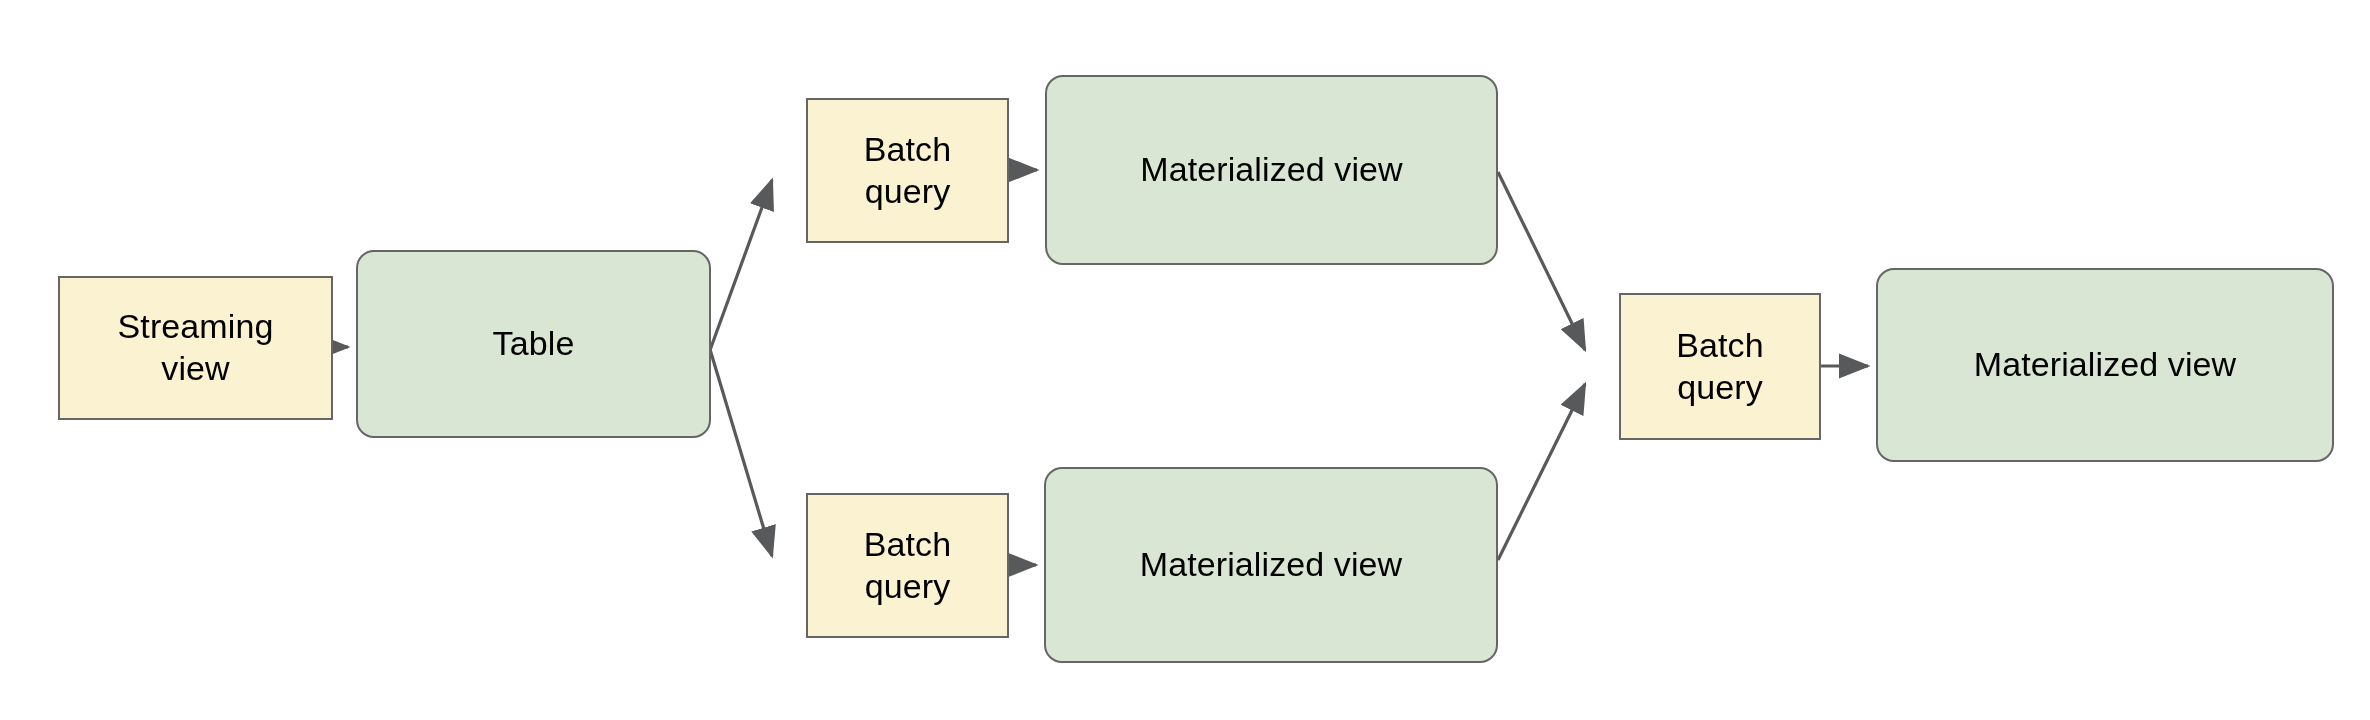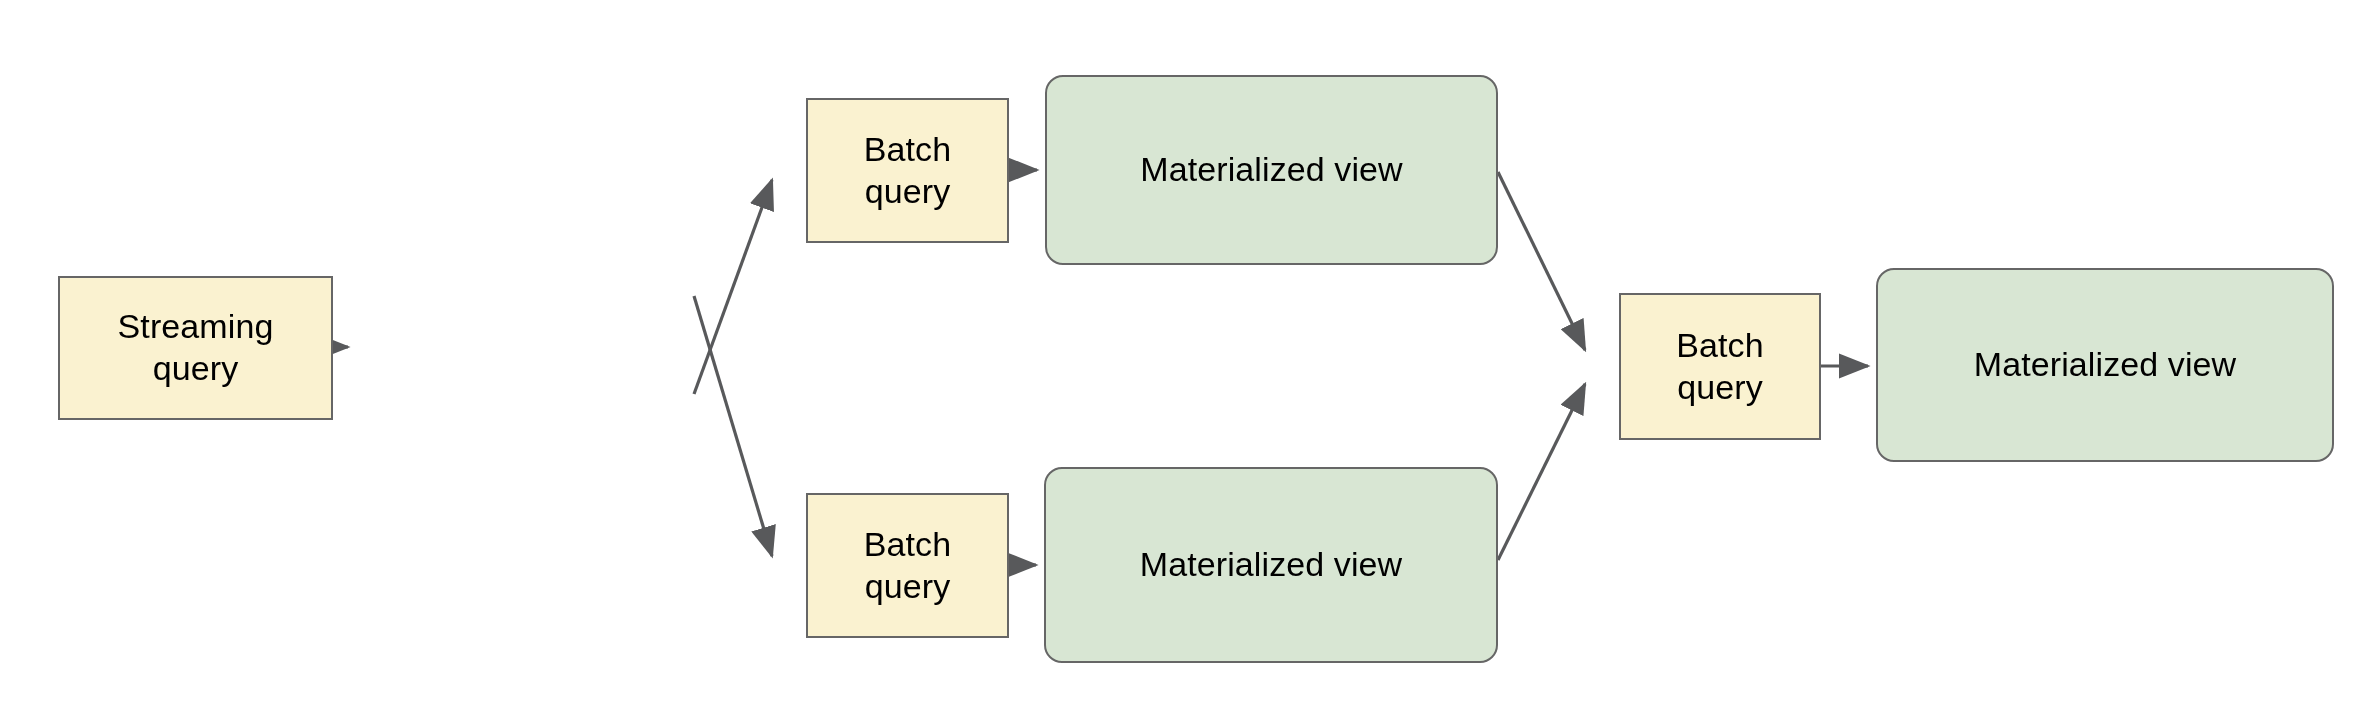--- a/index.html
+++ b/index.html
@@ -74,23 +74,26 @@
         <polyline points="983,170 1037,170" stroke="#58595b" stroke-width="3.2" fill="none" stroke-linecap="butt" marker-end="url(#arrowhead)"></polyline>
         <polyline points="983,565 1036,565" stroke="#58595b" stroke-width="3.2" fill="none" stroke-linecap="butt" marker-end="url(#arrowhead)"></polyline>
         <polyline points="1498,172 1585,350" stroke="#58595b" stroke-width="3.2" fill="none" stroke-linecap="butt" marker-end="url(#arrowhead)"></polyline>
         <polyline points="1498,560 1585,384" stroke="#58595b" stroke-width="3.2" fill="none" stroke-linecap="butt" marker-end="url(#arrowhead)"></polyline>
         <polyline points="1795,366 1868,366" stroke="#58595b" stroke-width="3.2" fill="none" stroke-linecap="butt" marker-end="url(#arrowhead)"></polyline>
       </g>
   </svg>
 
   <div class="node query" style="left: 32px; top: 276px; width: 275px; height: 144px; background: rgb(250, 242, 208); border-color: rgb(102, 102, 102); color: rgb(0, 0, 0); border-radius: 0px;">
     <span class="label">Streaming
-query</span>
+view</span>
   </div>
 
+  <div class="node view" style="left: 356px; top: 250px; width: 355px; height: 188px; background: rgb(216, 230, 211); border-color: rgb(102, 102, 102); color: rgb(0, 0, 0);">
+    <span class="label">Table</span>
+  </div>
 
   <div class="node query" style="left: 780px; top: 98px; width: 203px; height: 145px; background: rgb(250, 242, 208); border-color: rgb(102, 102, 102); color: rgb(0, 0, 0); border-radius: 0px;">
     <span class="label">Batch
 query</span>
   </div>
 
   <div class="node view" style="left: 1045px; top: 75px; width: 453px; height: 190px; background: rgb(216, 230, 211); border-color: rgb(102, 102, 102); color: rgb(0, 0, 0);">
     <span class="label">Materialized view</span>
   </div>
 

